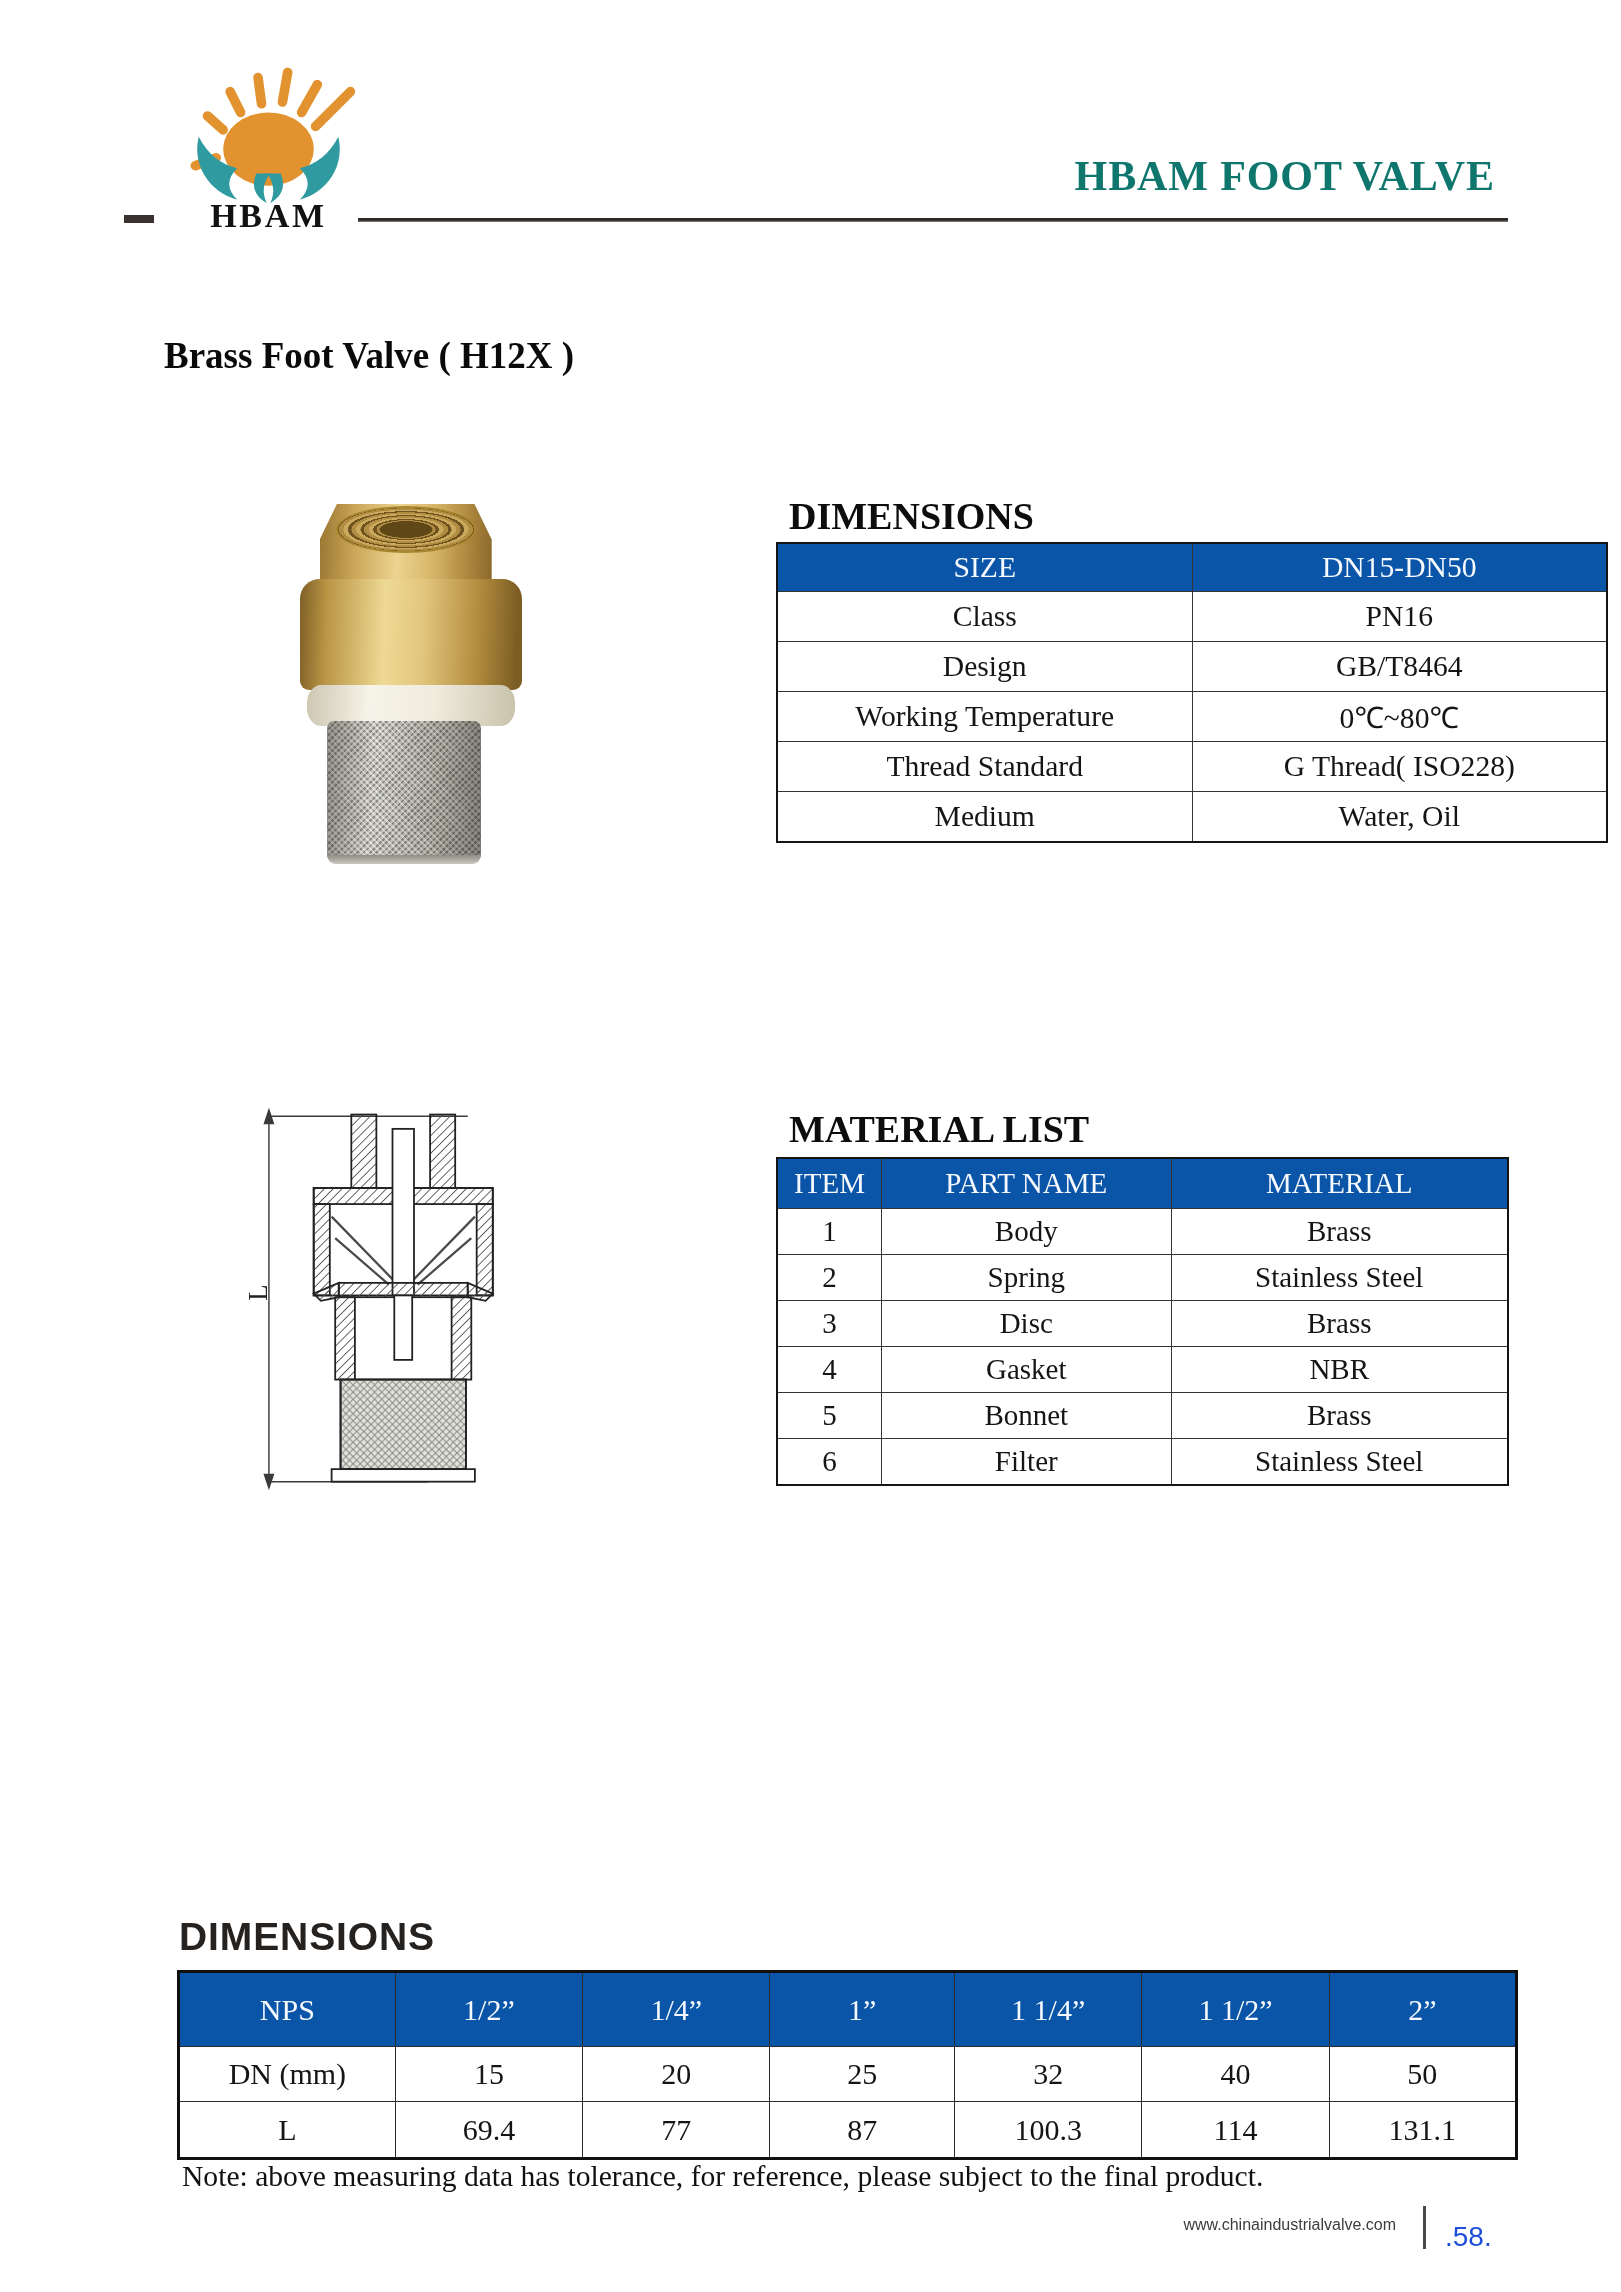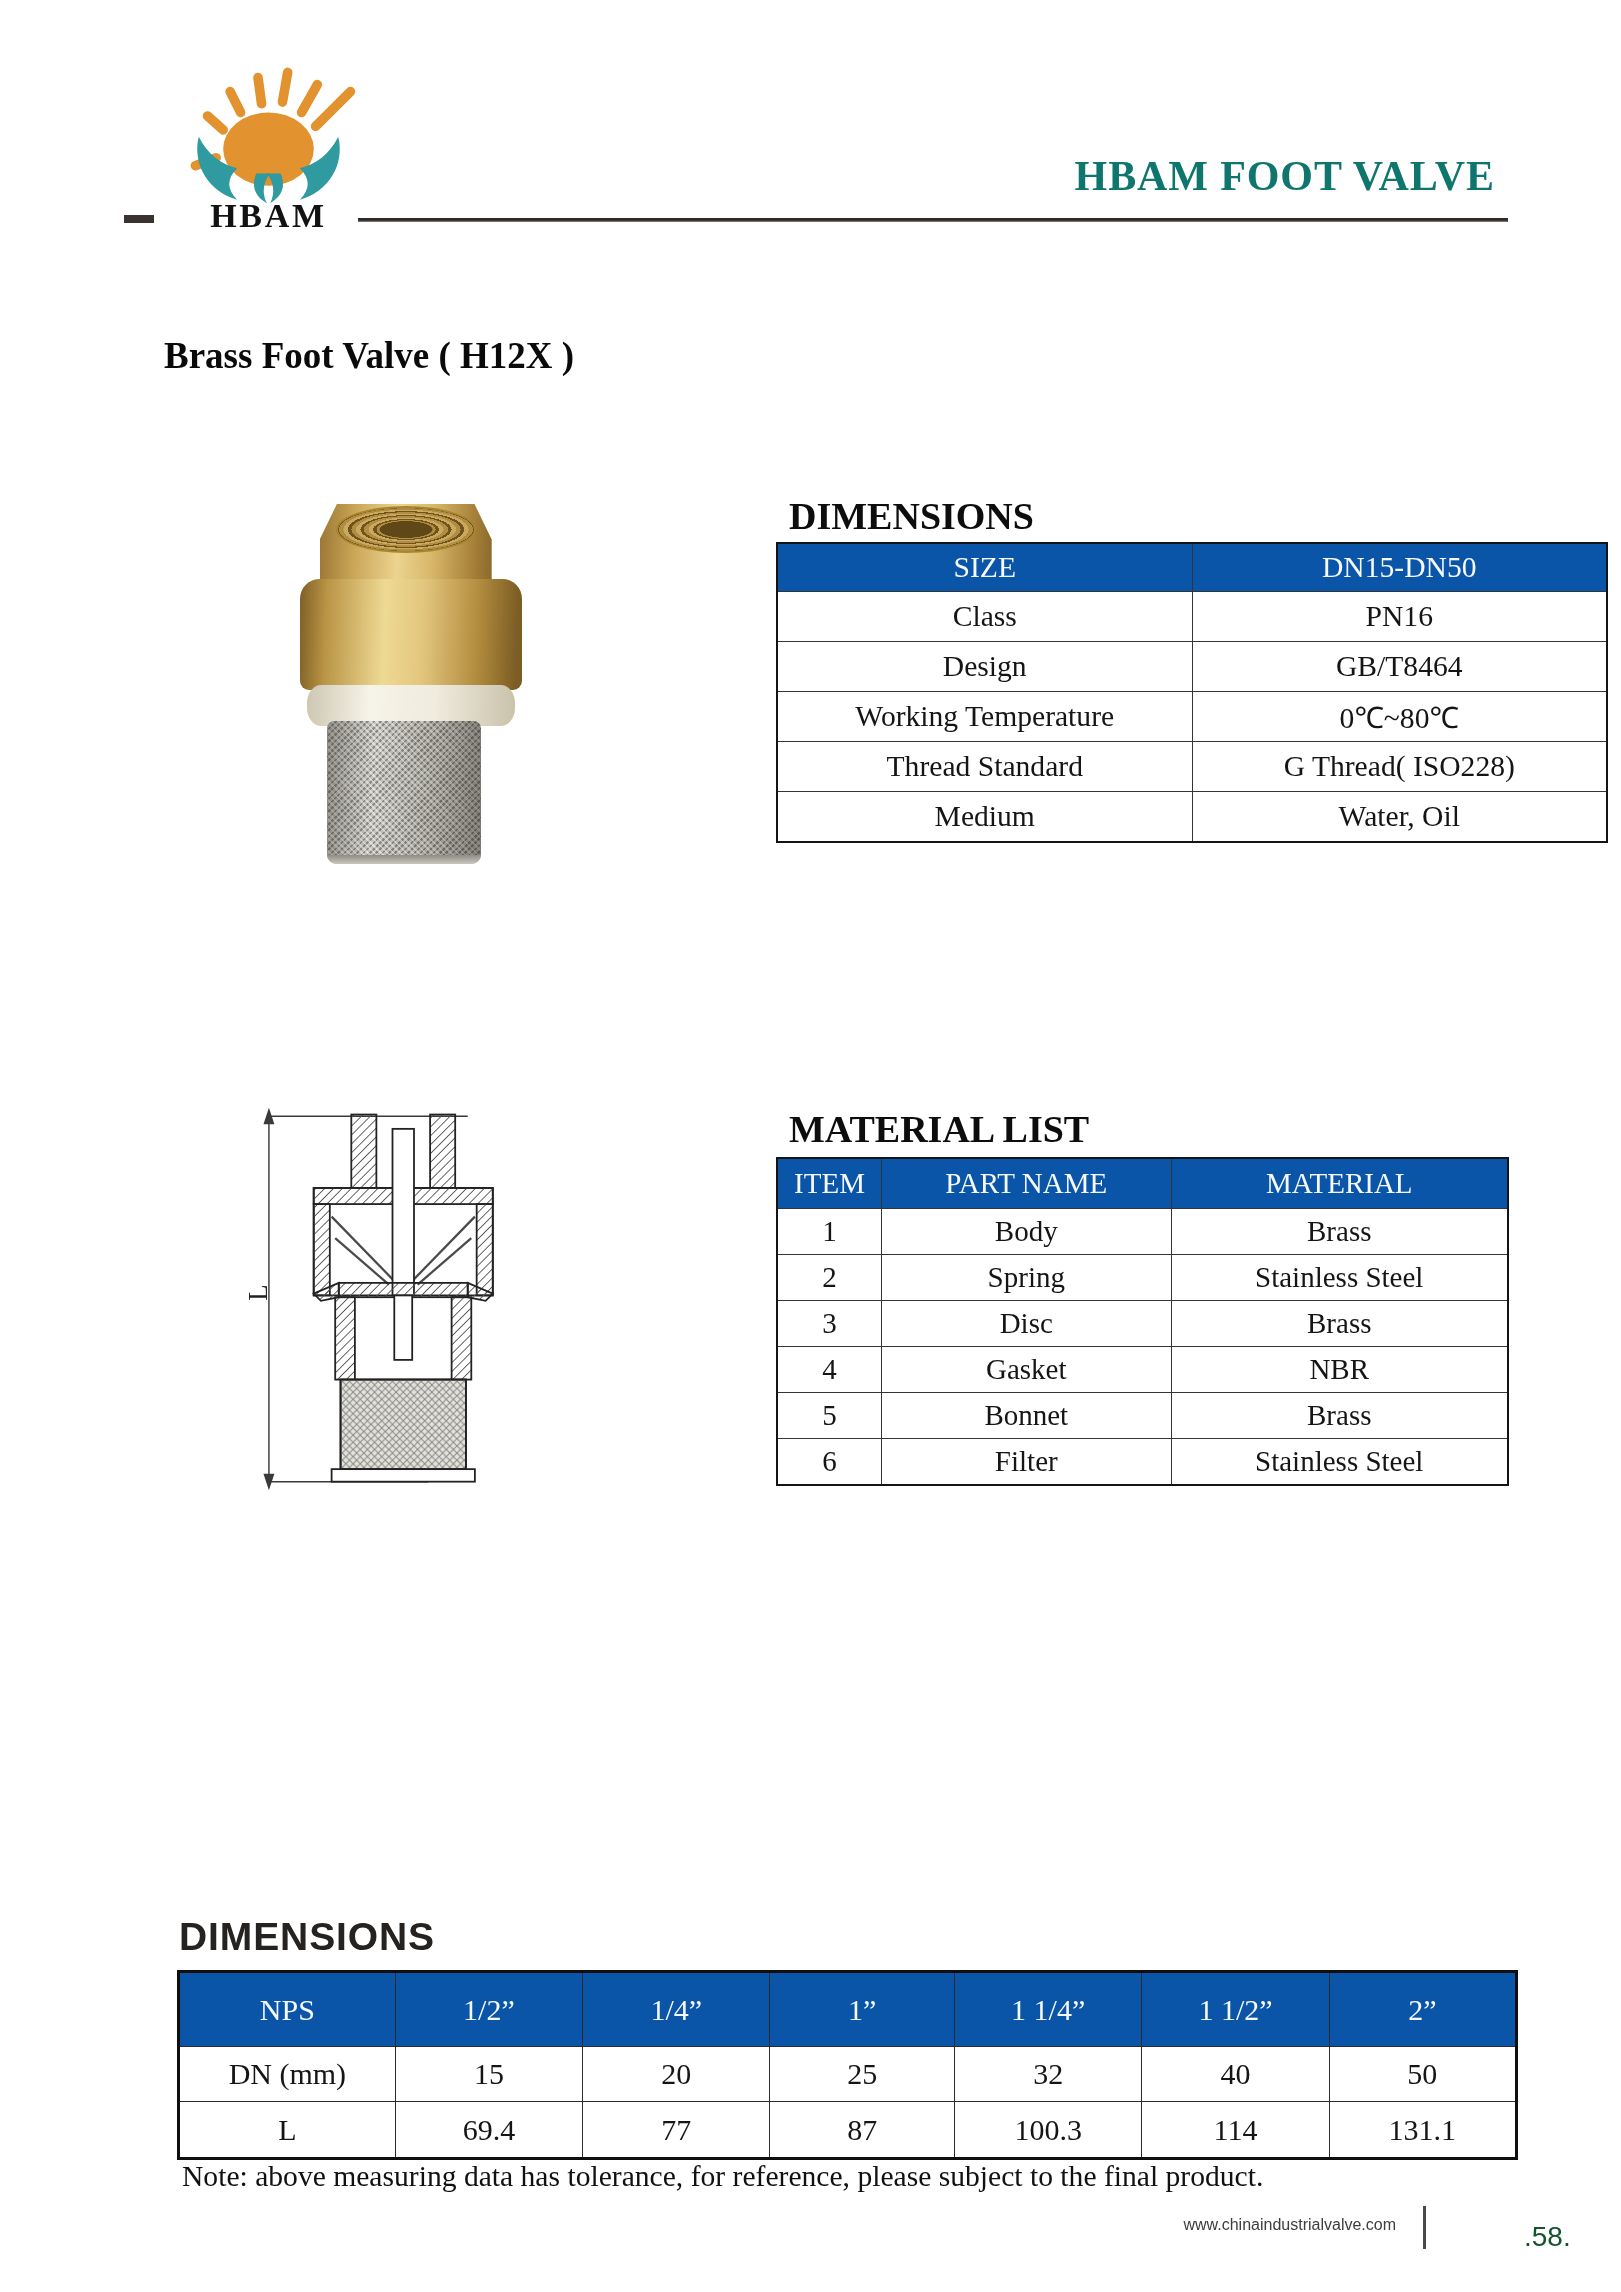--- a/index.html
+++ b/index.html
@@ -109,22 +109,22 @@
   
   .tech { position:absolute; left:242px; top:1102px; width:301px; height:394px; }
 
   
   .footer-url {
     position:absolute; left:1087px; top:2216px; width:309px; text-align:right;
     font-family:"Liberation Sans", sans-serif; font-size:16px; color:#3d3d3d; white-space:nowrap;
   }
   .footer-bar { position:absolute; left:1423px; top:2206px; width:2.7px; height:43px; background:#4a4a4a; }
   .footer-page {
-    position:absolute; left:1524px; top:2221px;
-    font-family:"Liberation Sans", sans-serif; font-size:28px; color:#14532d;
+    position:absolute; left:1445px; top:2221px;
+    font-family:"Liberation Sans", sans-serif; font-size:28px; color:#1d4ed8;
   }
 </style>
 </head>
 <body>
 
 <div id="page">
 
   <svg class="logo-icon" viewBox="0 0 200 195" aria-hidden="true">
     <g stroke="#e2922e" stroke-width="11" stroke-linecap="round">
       <line x1="40" y1="142" x2="16" y2="151"></line>

